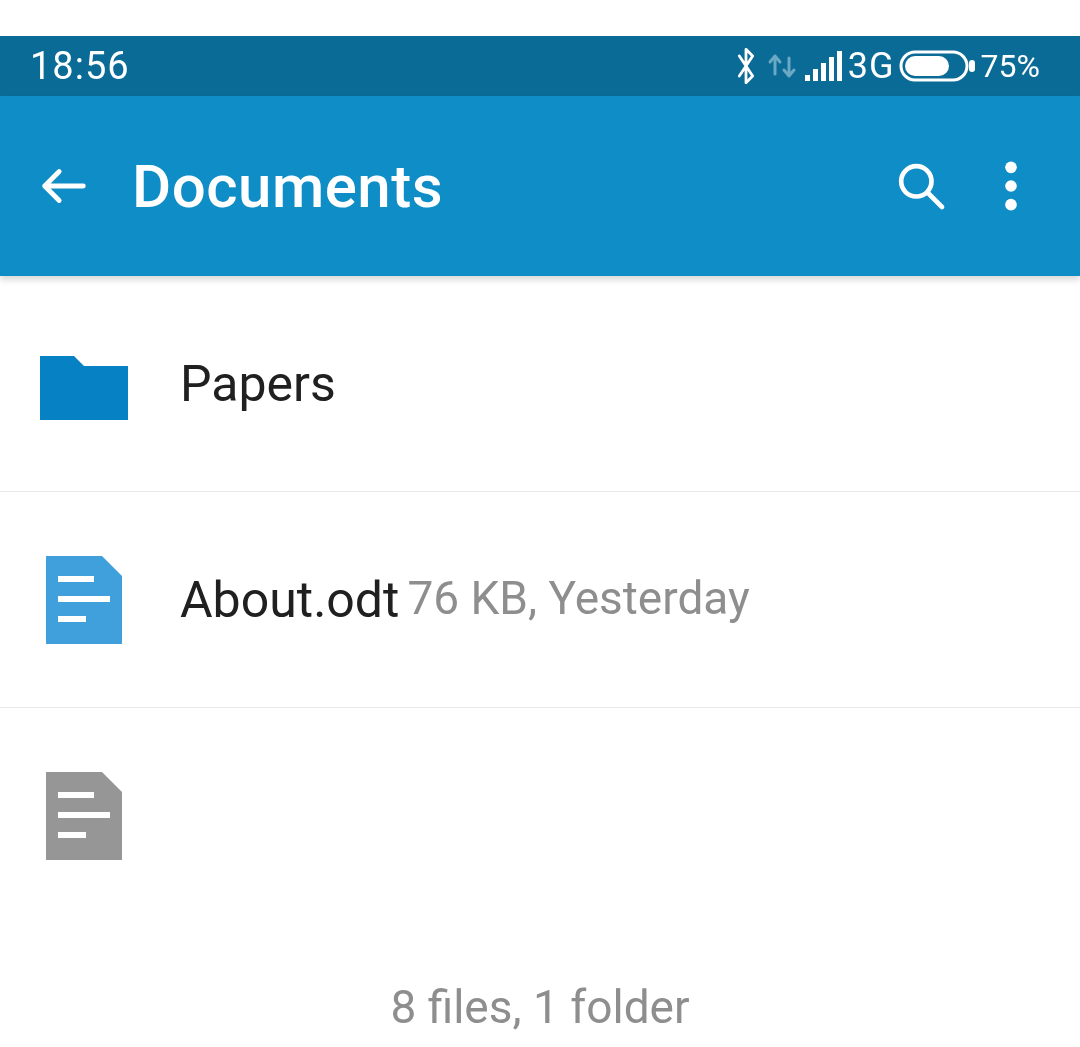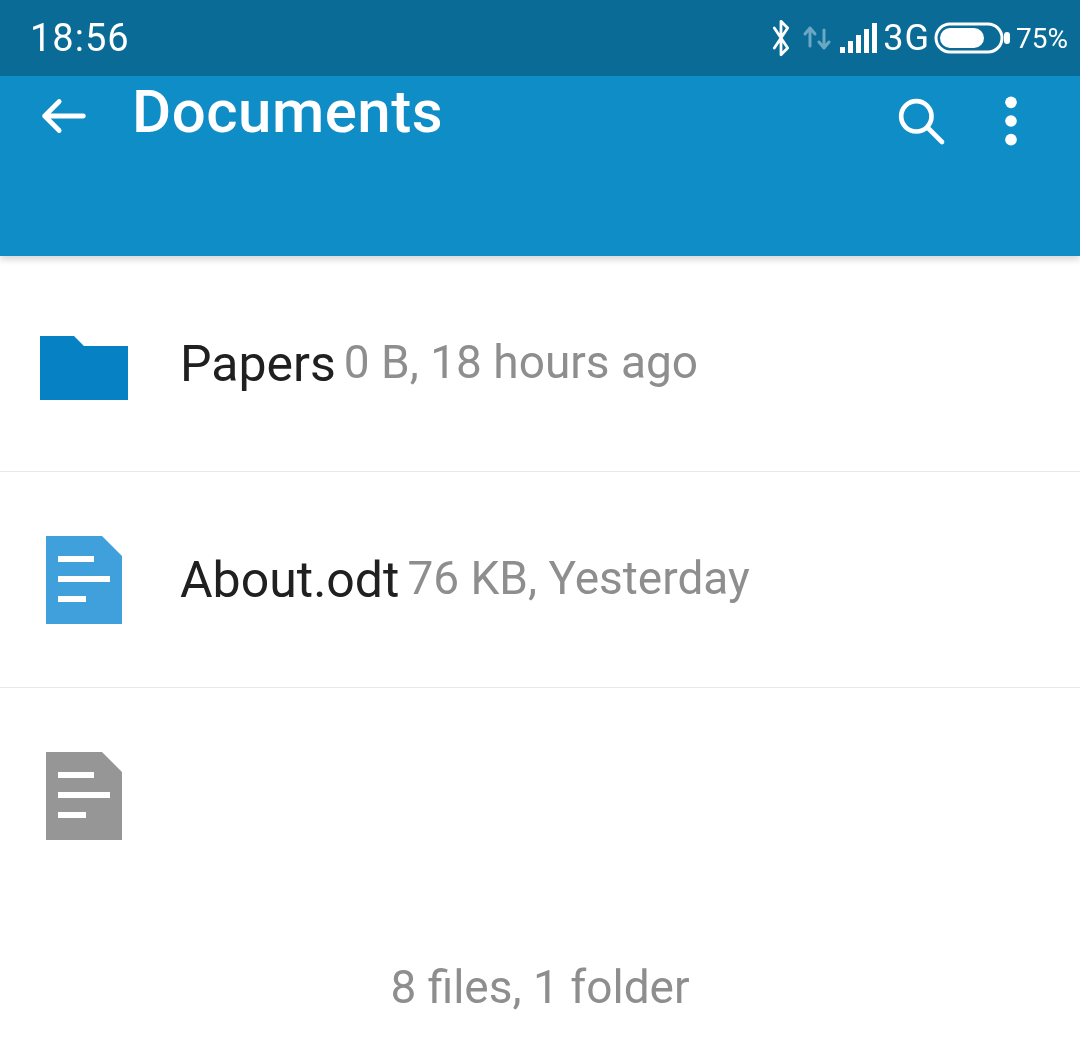--- a/index.html
+++ b/index.html
@@ -4,38 +4,39 @@
   <style>
     * { margin: 0; padding: 0; box-sizing: border-box; }
     body {
       width: 1080px;
       height: 1047px;
       font-family: Roboto, -apple-system, Arial, sans-serif;
       background: #ffffff;
       overflow: hidden;
     }
     .status-bar {
-      height: 76px;
+      height: 60px;
       background: #0b6b97;
       color: #ffffff;
       display: flex;
       align-items: center;
       justify-content: space-between;
-      padding: 0 12px 0 30px;
+      padding: 0 40px 0 30px;
       font-size: 38px;
+      margin-top: 36px;
     }
     .status-left { letter-spacing: 1px; }
     .status-right { display: flex; align-items: center; gap: 4px; }
     .status-right .net-label { font-size: 36px; letter-spacing: 1px; }
-    .status-right .batt-label { font-size: 28px; }
+    .status-right .batt-label { font-size: 32px; }
     .app-bar {
       height: 180px;
       background: #0e8dc7;
       display: flex;
-      align-items: flex-start;
+      align-items: center;
       padding: 0 24px;
       box-shadow: 0 4px 6px rgba(0,0,0,0.15);
     }
     .back-btn {
       width: 80px; height: 80px;
       display: flex; align-items: center; justify-content: center;
       margin-right: 28px;
     }
     .app-title {
       color: #ffffff;
@@ -151,21 +152,20 @@
 <div class="list">
 
   <div class="list-item">
     <div class="item-icon">
       <svg width="88" height="72" viewBox="0 0 88 72">
         <path d="M0 8 H34 L44 18 H88 V72 H0 Z" fill="#0681c4"></path>
       </svg>
     </div>
     <div class="item-text">
       <div class="item-name">Papers</div>
-      <div class="item-meta">0 B, 18 hours ago</div>
     </div>
   </div>
 
   <div class="list-item">
     <div class="item-icon">
       <svg width="76" height="88" viewBox="0 0 76 88">
         <path d="M0 0 H56 L76 20 V88 H0 Z" fill="#3fa0dc"></path>
         <rect x="12" y="20" width="36" height="6" fill="#ffffff"></rect>
         <rect x="12" y="40" width="52" height="6" fill="#ffffff"></rect>
         <rect x="12" y="60" width="28" height="6" fill="#ffffff"></rect>

